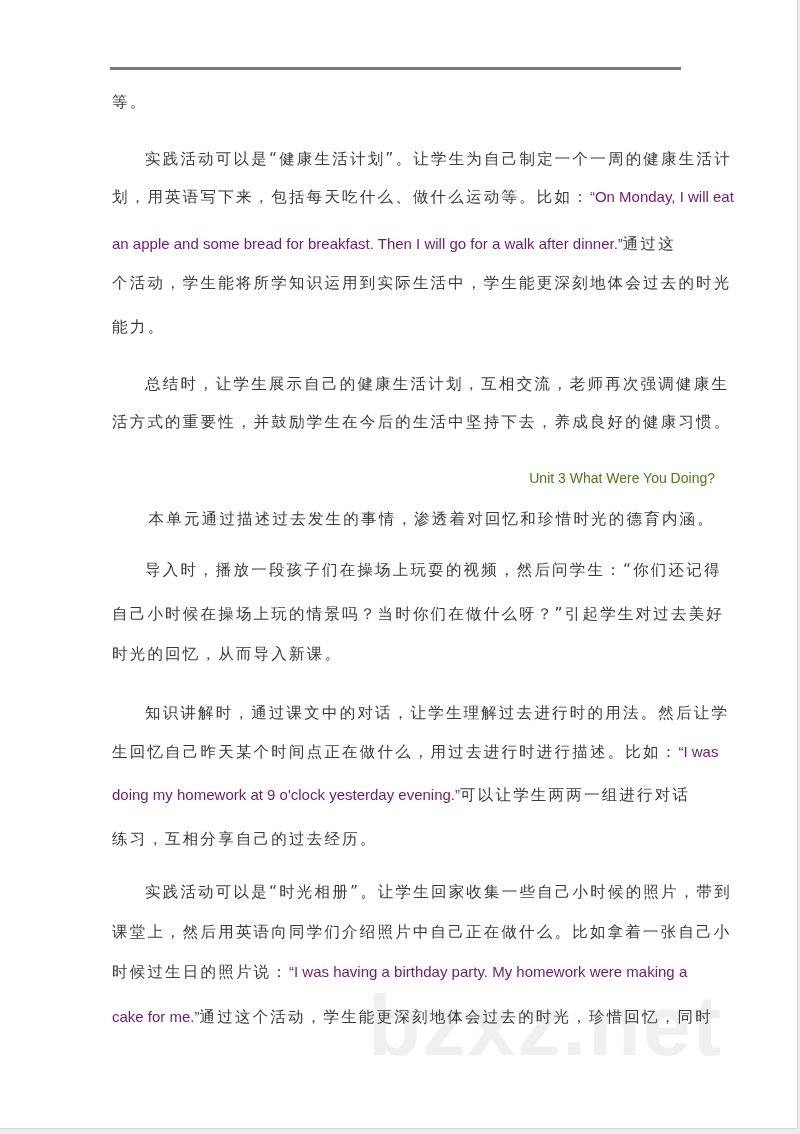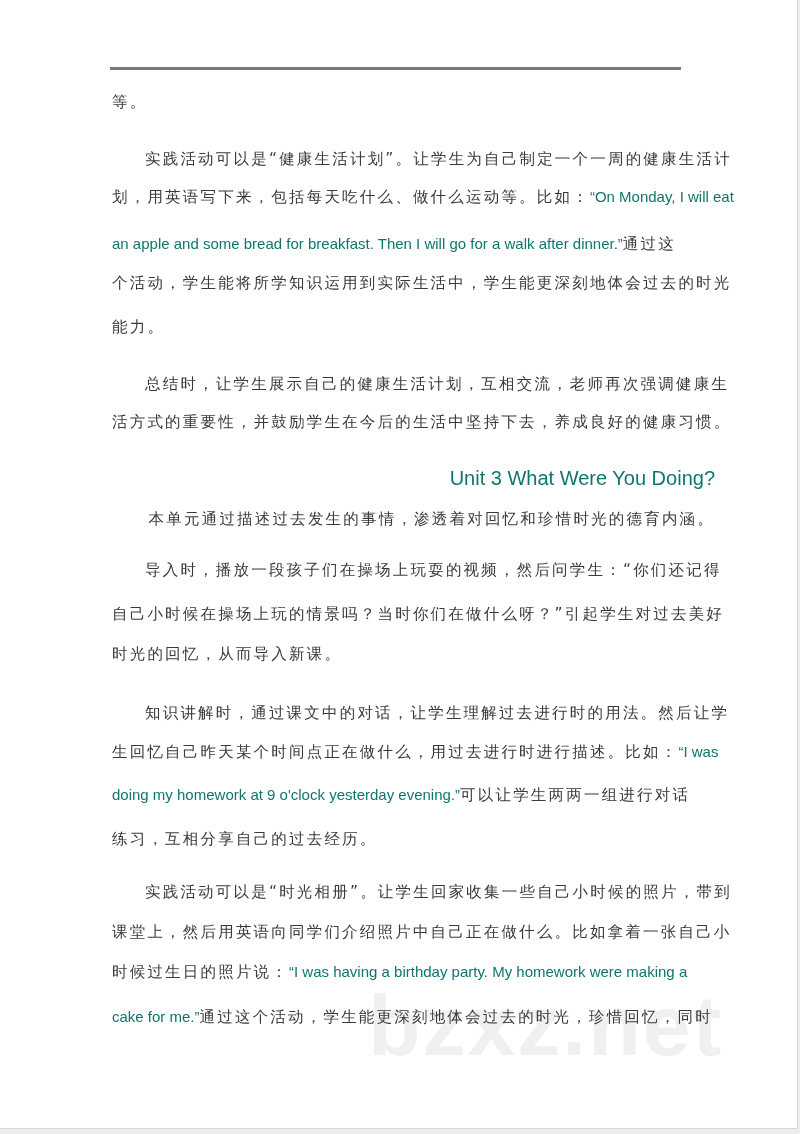--- a/index.html
+++ b/index.html
@@ -39,29 +39,29 @@
       font-size: 15.5px;
       color: #3a3a3a;
       white-space: nowrap;
       letter-spacing: 2.2px;
       line-height: 22px;
       font-family: "DejaVu Sans", sans-serif;
     }
     .indent { left: 145px; text-align: right; }
     .en {
       font-family: "Liberation Sans", sans-serif;
-      color: #0f766e;
+      color: #701a75;
       letter-spacing: 0;
       font-size: 15px;
     }
     .heading {
       font-family: "Liberation Sans", sans-serif;
-      color: #0f766e;
+      color: #4d7c0f;
       letter-spacing: 0;
-      font-size: 20px;
+      font-size: 14px;
     }
     .watermark {
       position: absolute;
       left: 368px;
       top: 982px;
       font-family: "Liberation Sans", sans-serif;
       font-weight: bold;
       font-size: 86px;
       color: #f0f0f0;
       letter-spacing: 2px;

